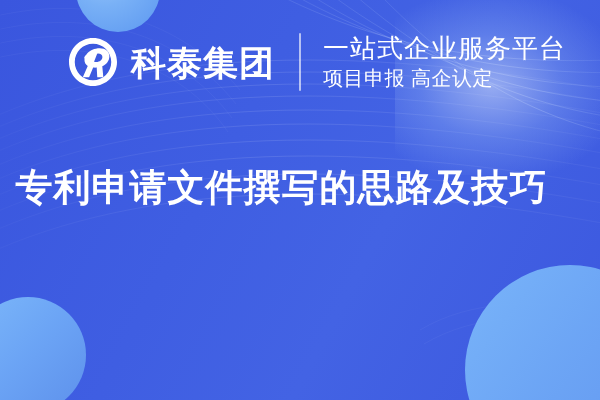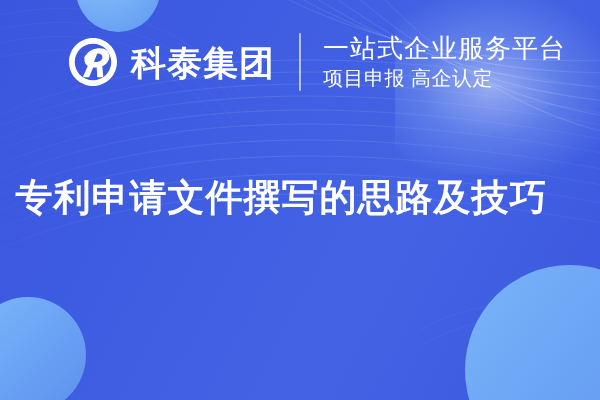--- a/index.html
+++ b/index.html
@@ -126,21 +126,21 @@
     font-weight: 400;
     letter-spacing: .5px;
     line-height: 1.15;
     white-space: nowrap;
   }
 
   
   .title-wrap {
     position: absolute;
     left: 0;
-    top: 150px;
+    top: 140px;
     width: 563px;
     text-align: center;
   }
   .main-title {
     display: inline-block;
     color: #ffffff;
     font-size: 37px;
     font-weight: 700;
     letter-spacing: 1px;
     line-height: 1.25;

